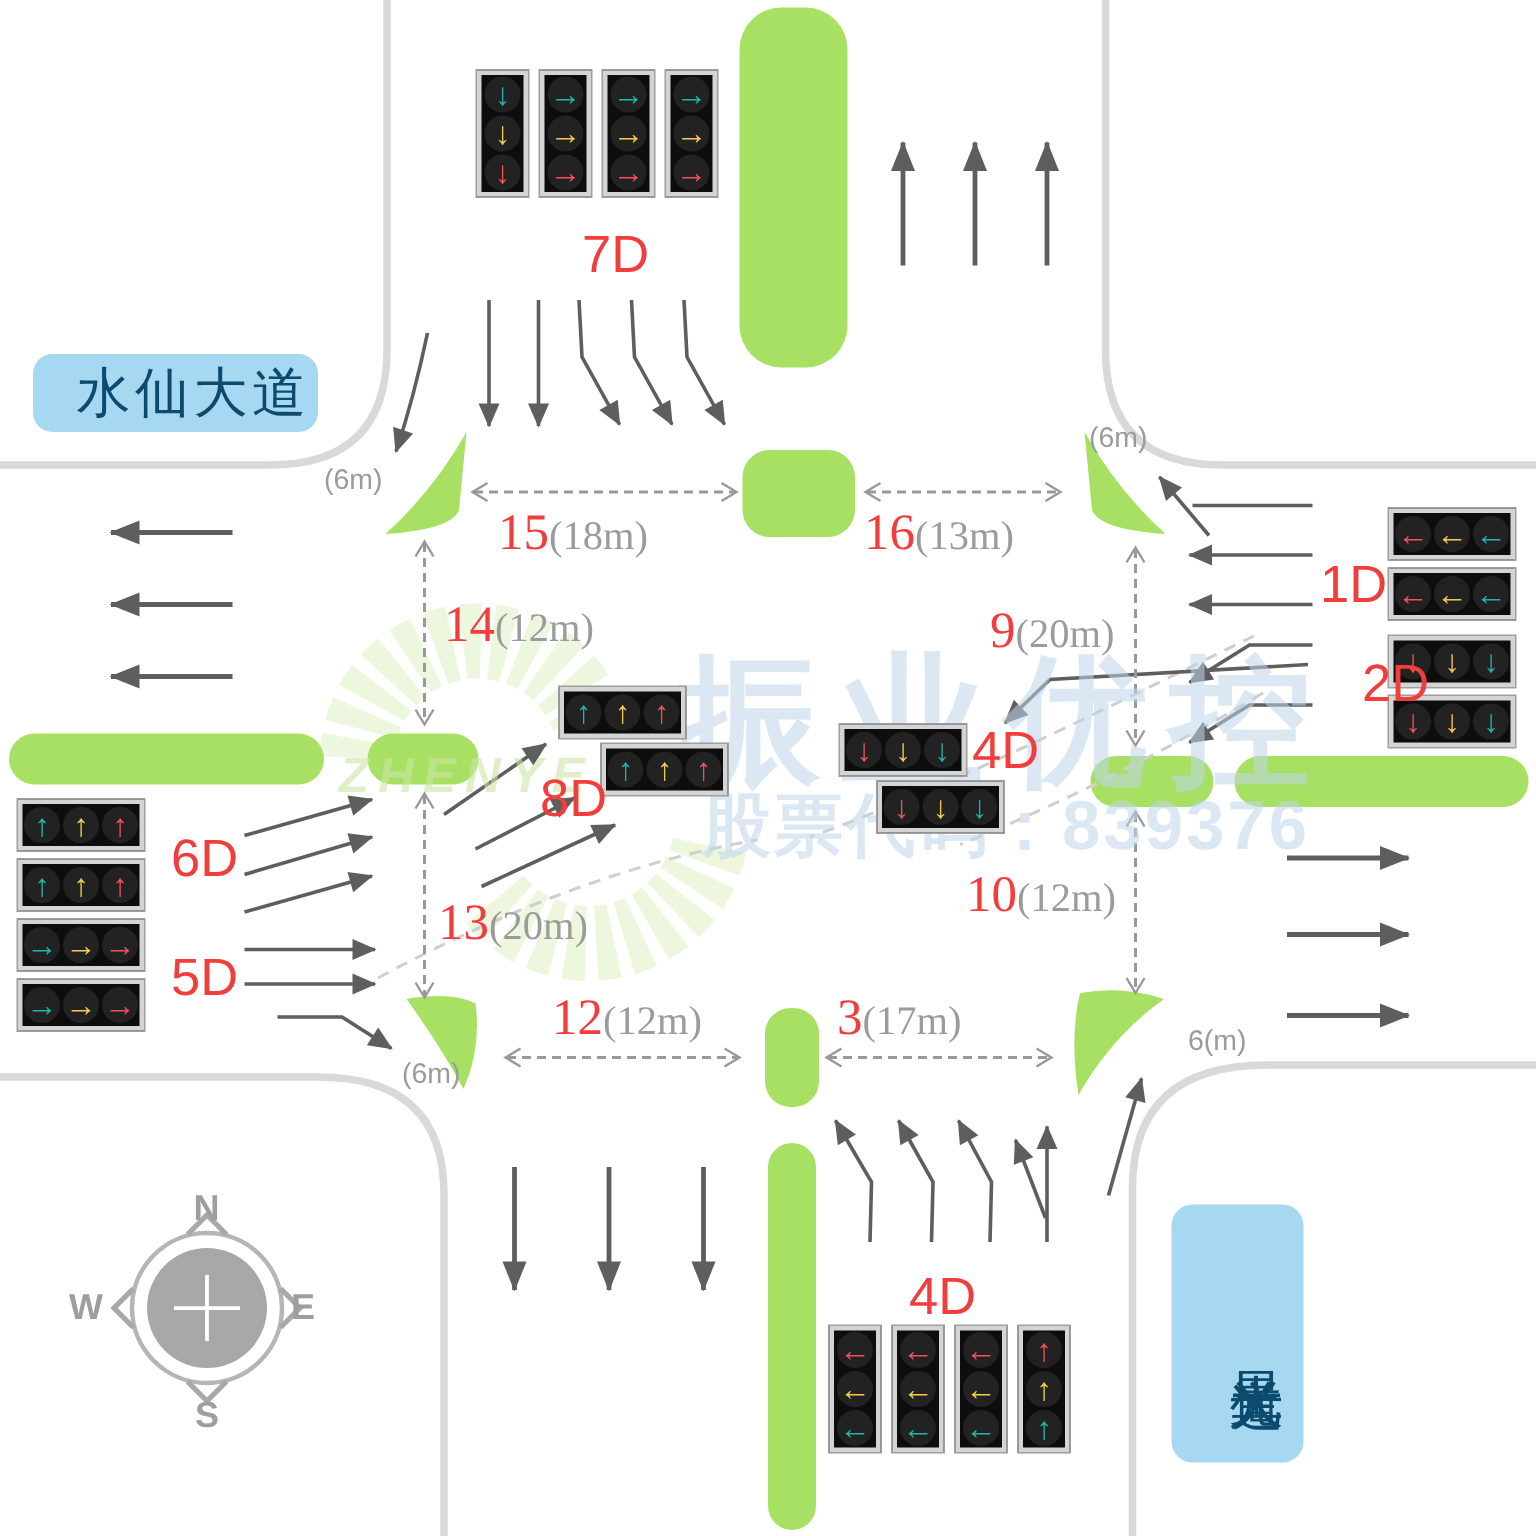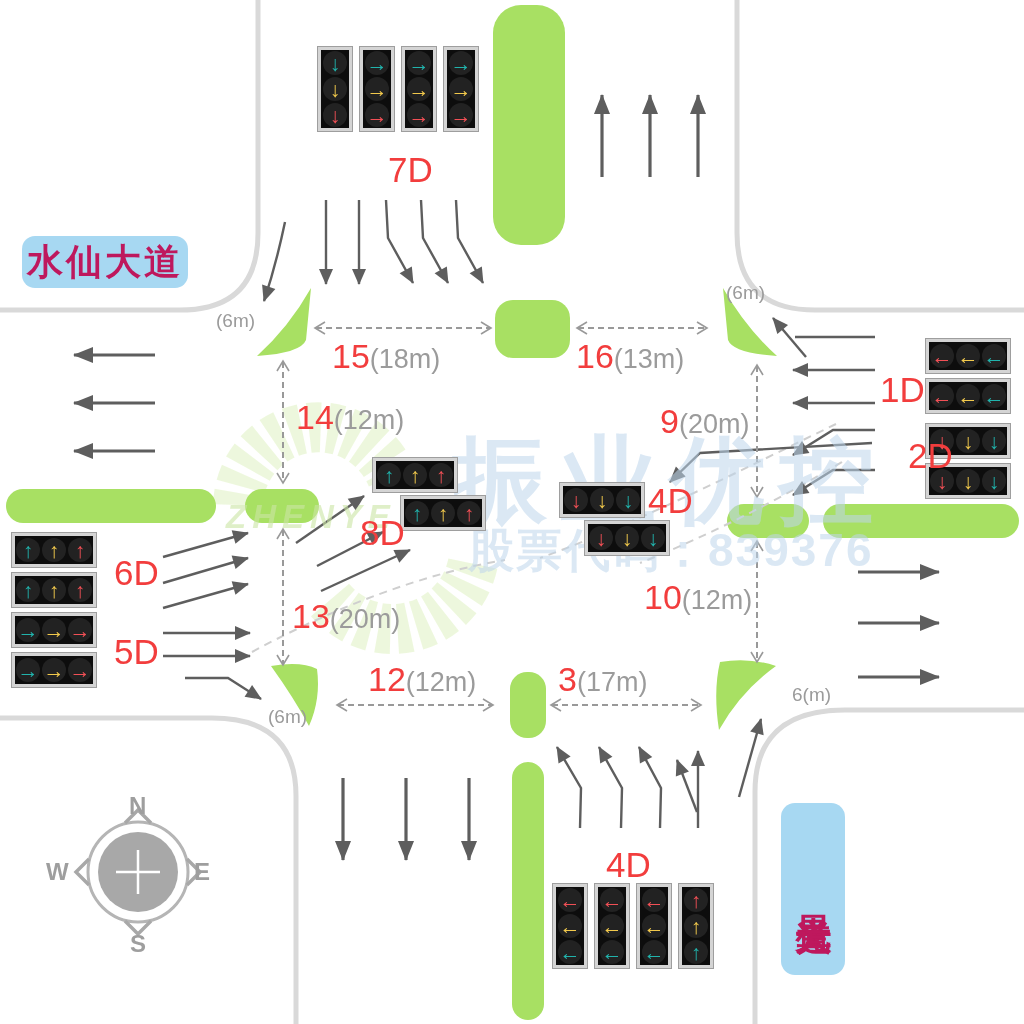--- a/index.html
+++ b/index.html
@@ -1,31 +1,31 @@
 <!DOCTYPE html>
 <html style="--green: #a8e063; --teal: #21b3ac; --yellow: #f2c94c; --red: #f25056; --labelRed: #f23d3d; --labelGray: #9b9b9b; --roadEdge: #d9d9d9; --arrowGray: #5e5e5e; --chipBlue: #a7d8f2; --watermarkBlue: #bed6ec; --compassGray: #a8a8a8;"><head>
 <meta charset="utf-8">
 <style>
   html,body{margin:0;padding:0;}
   body{width:1024px;height:1024px;position:relative;overflow:hidden;background:#fff;
        font-family:"Liberation Sans", sans-serif;}
   #map{position:absolute;left:0;top:0;z-index:1;}
-  .chip{position:absolute;background:var(--chipBlue);color:#be185d;font-weight:bold;z-index:2;}
+  .chip{position:absolute;background:var(--chipBlue);color:#0c4a6e;font-weight:normal;z-index:2;padding-left:24px;}
   .chip-h{left:22px;top:236px;width:166px;height:52px;border-radius:13px;display:flex;
           align-items:center;justify-content:center;font-size:36px;letter-spacing:3px;}
   .chip-v{left:781px;top:803px;width:64px;height:172px;border-radius:14px;display:flex;
           align-items:center;justify-content:center;font-size:36px;
           writing-mode:vertical-lr;text-orientation:upright;letter-spacing:2px;}
   .wm-brand{position:absolute;left:452px;top:418px;font-size:95px;font-weight:bold;
             color:var(--watermarkBlue);opacity:.55;letter-spacing:14px;z-index:2;white-space:nowrap;}
   .wm-stock{position:absolute;left:468px;top:520px;font-size:46px;font-weight:bold;
             color:var(--watermarkBlue);opacity:.55;letter-spacing:2px;z-index:2;white-space:nowrap;}
   .wm-logo-text{position:absolute;left:226px;top:486px;font-size:33px;font-weight:bold;
             font-style:italic;color:#cbe6a4;opacity:.6;letter-spacing:6px;z-index:1;margin-top:12px;}
-  .dlabel{position:absolute;display:flex;align-items:baseline;z-index:4;white-space:nowrap;}
+  .dlabel{position:absolute;display:flex;align-items:baseline;z-index:4;white-space:nowrap;font-family:Liberation Serif, serif;}
   .dlabel .num{color:var(--labelRed);font-size:34px;}
   .dlabel .dist{color:var(--labelGray);font-size:27px;}
   .slabel{position:absolute;color:var(--labelRed);font-size:35px;z-index:4;white-space:nowrap;}
   .m6{position:absolute;color:var(--labelGray);font-size:19px;z-index:2;white-space:nowrap;}
   .sig-group{position:absolute;display:flex;z-index:3;}
   .sg-row{flex-direction:row;gap:8px;}
   .sg-col{flex-direction:column;gap:6px;}
   .sg-stag{flex-direction:column;gap:4px;}
   .sig-8d.sg-stag .panel:nth-child(2){margin-left:28px;}
   .sig-4dc.sg-stag .panel:nth-child(2){margin-left:25px;}

